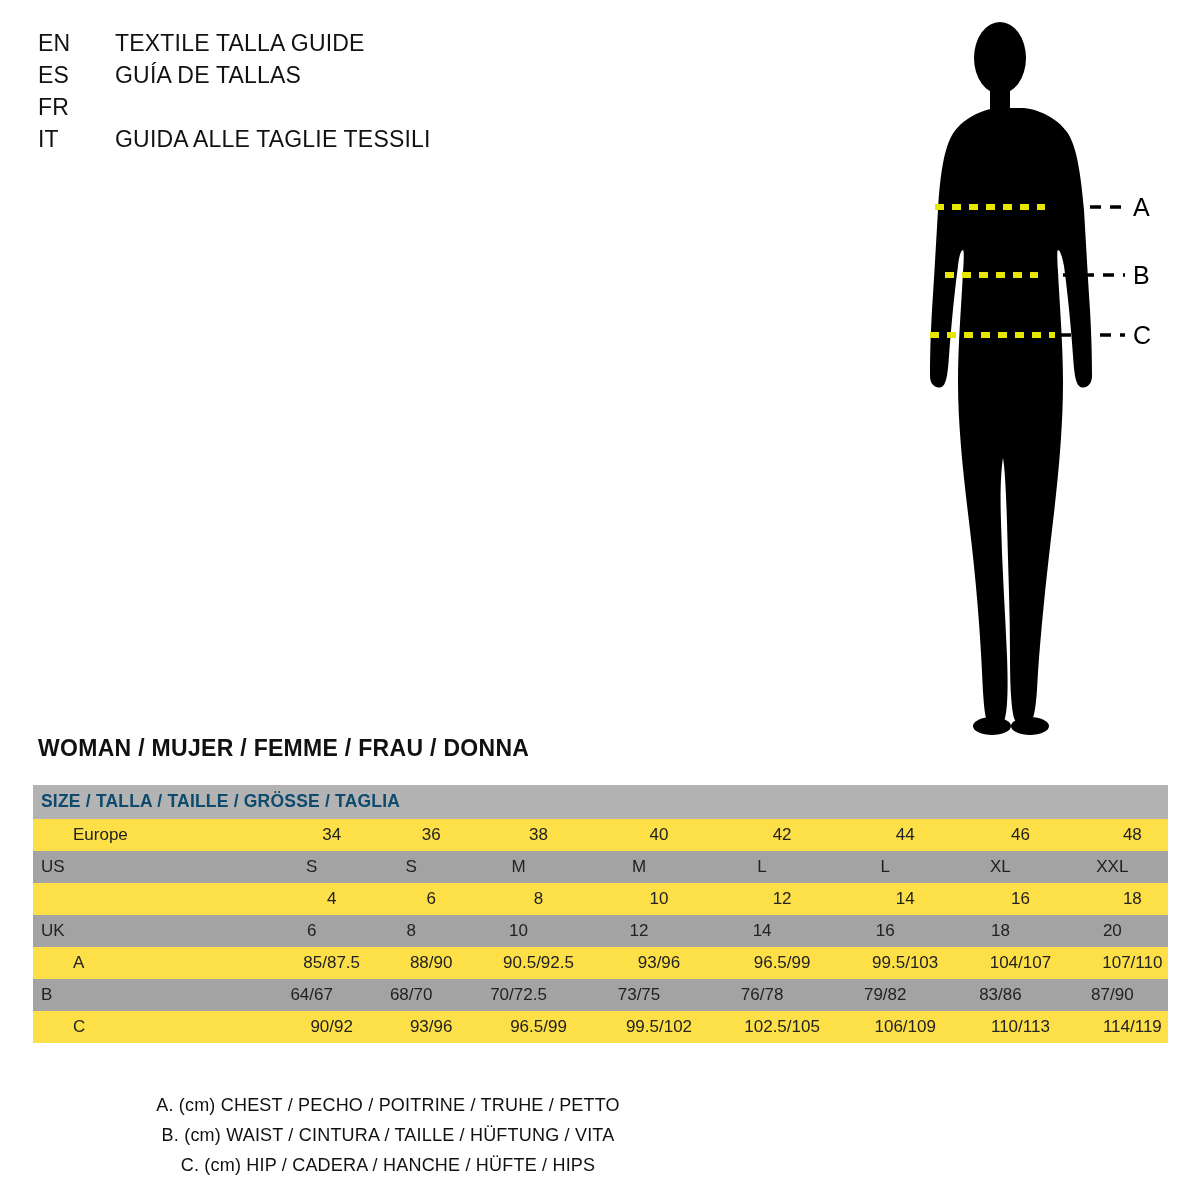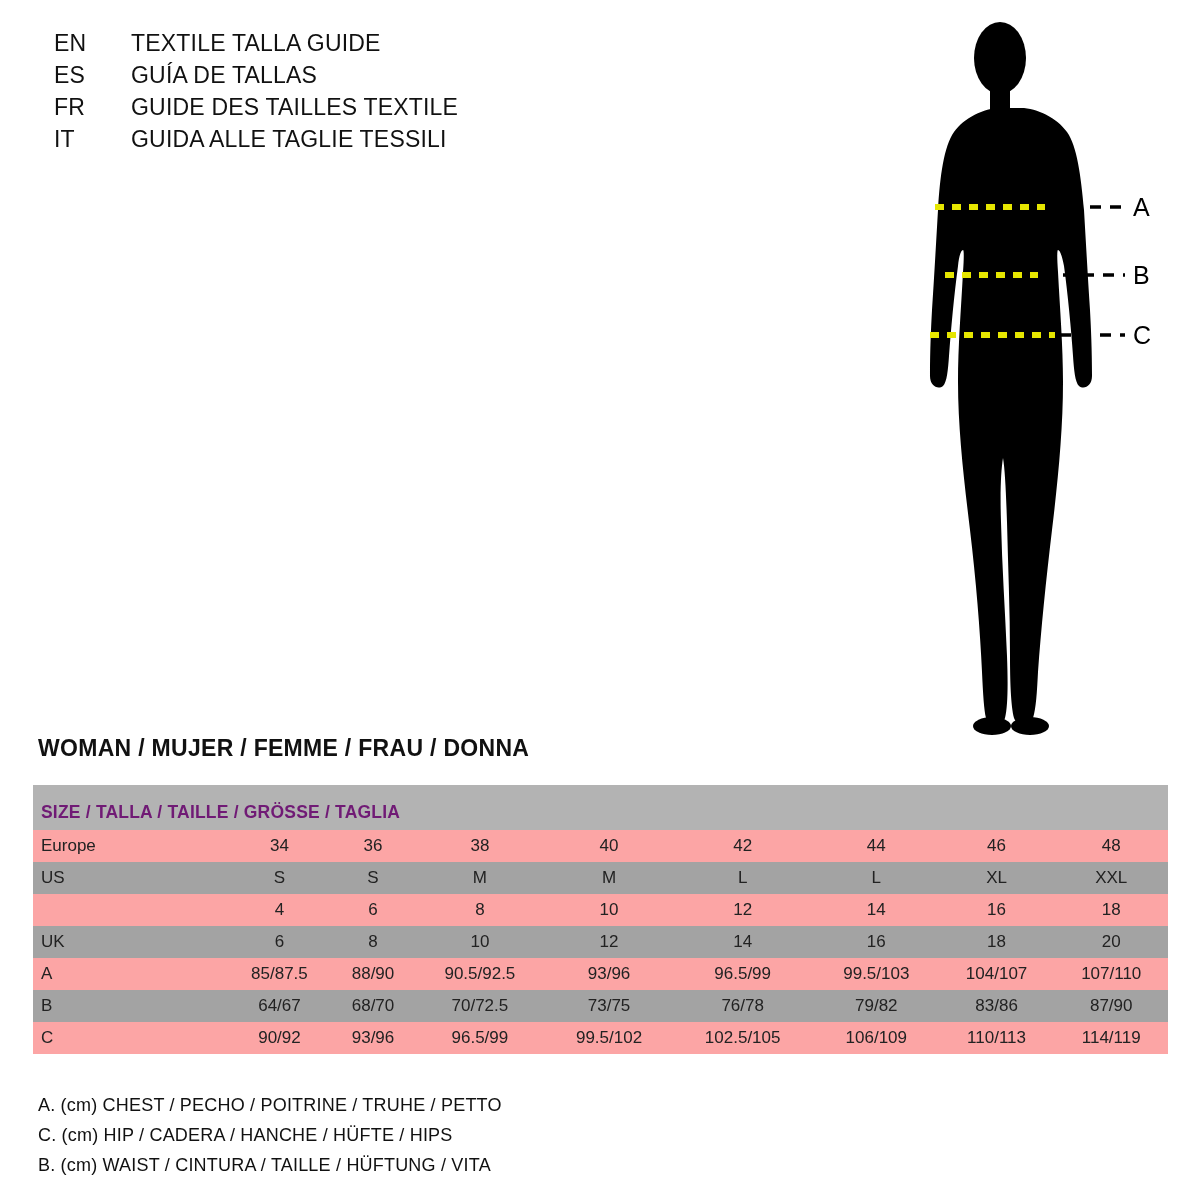--- a/index.html
+++ b/index.html
@@ -12,21 +12,21 @@
     height: 1200px;
     position: relative;
     font-family: "Liberation Sans", sans-serif;
     color: #1a1a1a;
     overflow: hidden;
   }
 
   
   .title-block {
     position: absolute;
-    left: 54px;
+    left: 38px;
     top: 30px;
     width: 640px;
   }
   .title-row {
     display: flex;
     align-items: baseline;
     height: 32px;
   }
   .title-lang {
     width: 77px;
@@ -71,76 +71,77 @@
     left: 33px;
     top: 785px;
     width: 1135px;
     border-collapse: collapse;
     font-size: 17px;
     color: #222;
   }
   .size-table tr.header-row td {
     background: #b3b3b3;
     font-weight: bold;
-    color: #701a75;
+    color: #0c4a6e;
     font-size: 17.5px;
     letter-spacing: 0.2px;
-    padding: 17px 0 7px 8px;
+    padding: 6px 0 7px 8px;
     text-align: left;
   }
   .size-table td {
     padding: 6px 0;
     height: 20px;
   }
   .size-table td.label {
     text-align: left;
     padding-left: 8px;
     width: 185px;
   }
   .size-table td.val {
     text-align: center;
     margin-top: 47px;
   }
   .size-table tr.odd td {
-    background: #fca5a5;
+    background: #fde047;
+    padding-left: 40px;
   }
   .size-table tr.even td {
     background: #a3a3a3;
   }
 
   
   .legend {
     position: absolute;
     left: 38px;
     top: 1090px;
     width: 700px;
   }
   .legend-line {
     font-size: 18px;
     letter-spacing: 0.2px;
     color: #111;
     line-height: 30px;
     white-space: nowrap;
+    text-align: center;
   }
 </style>
 </head>
 <body>
 
 <div class="title-block">
   <div class="title-row">
     <span class="title-lang">EN</span>
     <span class="title-text">TEXTILE TALLA GUIDE</span>
   </div>
   <div class="title-row">
     <span class="title-lang">ES</span>
     <span class="title-text">GUÍA DE TALLAS</span>
   </div>
   <div class="title-row">
     <span class="title-lang">FR</span>
-    <span class="title-text">GUIDE DES TAILLES TEXTILE</span>
   </div>
   <div class="title-row">
     <span class="title-lang">IT</span>
     <span class="title-text">GUIDA ALLE TAGLIE TESSILI</span>
   </div>
 </div>
 
 <div class="figure-area">
   <svg width="330" height="740" viewBox="0 0 330 740">
 
@@ -292,15 +293,15 @@
       <td class="val">102.5/105</td>
       <td class="val">106/109</td>
       <td class="val">110/113</td>
       <td class="val">114/119</td>
     </tr>
   </tbody>
 </table>
 
 <div class="legend">
   <div class="legend-line">A. (cm) CHEST / PECHO / POITRINE / TRUHE / PETTO</div>
+  <div class="legend-line">B. (cm) WAIST / CINTURA / TAILLE / HÜFTUNG / VITA</div>
   <div class="legend-line">C. (cm) HIP / CADERA / HANCHE / HÜFTE / HIPS</div>
-  <div class="legend-line">B. (cm) WAIST / CINTURA / TAILLE / HÜFTUNG / VITA</div>
 </div>
 
 </body></html>

